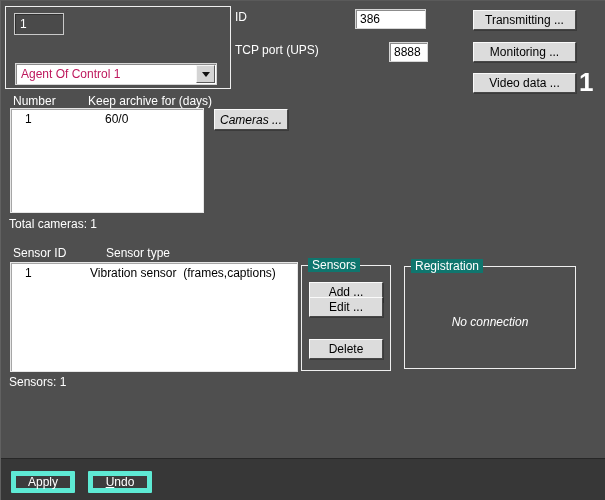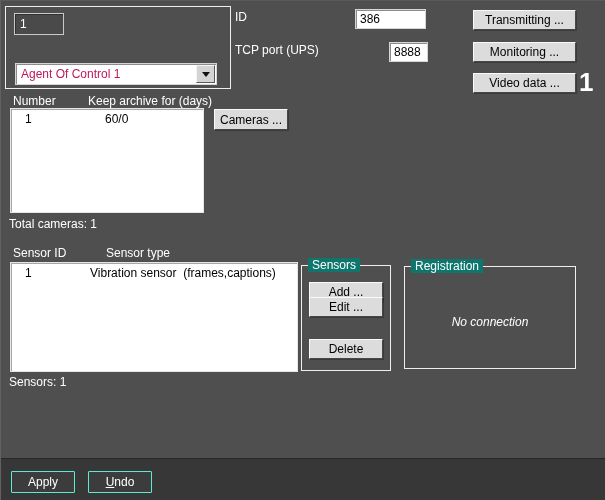--- a/index.html
+++ b/index.html
@@ -32,21 +32,21 @@
     position:absolute;background:#dcdcdc;color:#000;
     border:1px solid;border-color:#fafafa #474747 #474747 #fafafa;
     box-shadow:1px 1px 0 rgba(0,0,0,0.25);
     text-align:center;box-sizing:border-box;
     font-family:"Liberation Sans",sans-serif;font-size:12px;
     display:flex;align-items:center;justify-content:center;
     cursor:default;
   }
   .btn-dark{
     position:absolute;background:#3c3c3c;color:#fff;
-    border:1px solid #5eead4;border-radius:1px;
+    border:5px solid #5eead4;border-radius:1px;
     text-align:center;box-sizing:border-box;
     font-family:"Liberation Sans",sans-serif;font-size:12px;
     display:flex;align-items:center;justify-content:center;
     cursor:default;
   }
   .listbox{
     position:absolute;background:#fff;color:#000;
     border:1px solid #e6e6e6;
     box-shadow:inset 1px 1px 0 rgba(0,0,0,0.35);
     box-sizing:border-box;overflow:hidden;
@@ -97,21 +97,21 @@
 <span class="lbl" style="left:12px;top:94px;">Number</span>
 <span class="lbl" style="left:87px;top:94px;">Keep archive for (days)</span>
 
 <div class="listbox" style="left:9px;top:107px;width:194px;height:105px;">
   <div class="listrow">
     <span style="left:14px;">1</span>
     <span style="left:94px;">60/0</span>
   </div>
 </div>
 
-<div class="btn-light" style="left:213px;top:108px;width:74px;height:21px;">Cameras ...</div>
+<div class="btn-light" style="left:213px;top:108px;width:74px;height:21px;font-style:italic;">Cameras ...</div>
 
 <span class="lbl" style="left:8px;top:217px;">Total cameras: 1</span>
 
 <span class="lbl" style="left:12px;top:246px;">Sensor ID</span>
 <span class="lbl" style="left:105px;top:246px;">Sensor type</span>
 
 <div class="listbox" style="left:9px;top:261px;width:288px;height:110px;">
   <div class="listrow">
     <span style="left:14px;">1</span>
     <span style="left:79px;">Vibration sensor  (frames,captions)</span>

